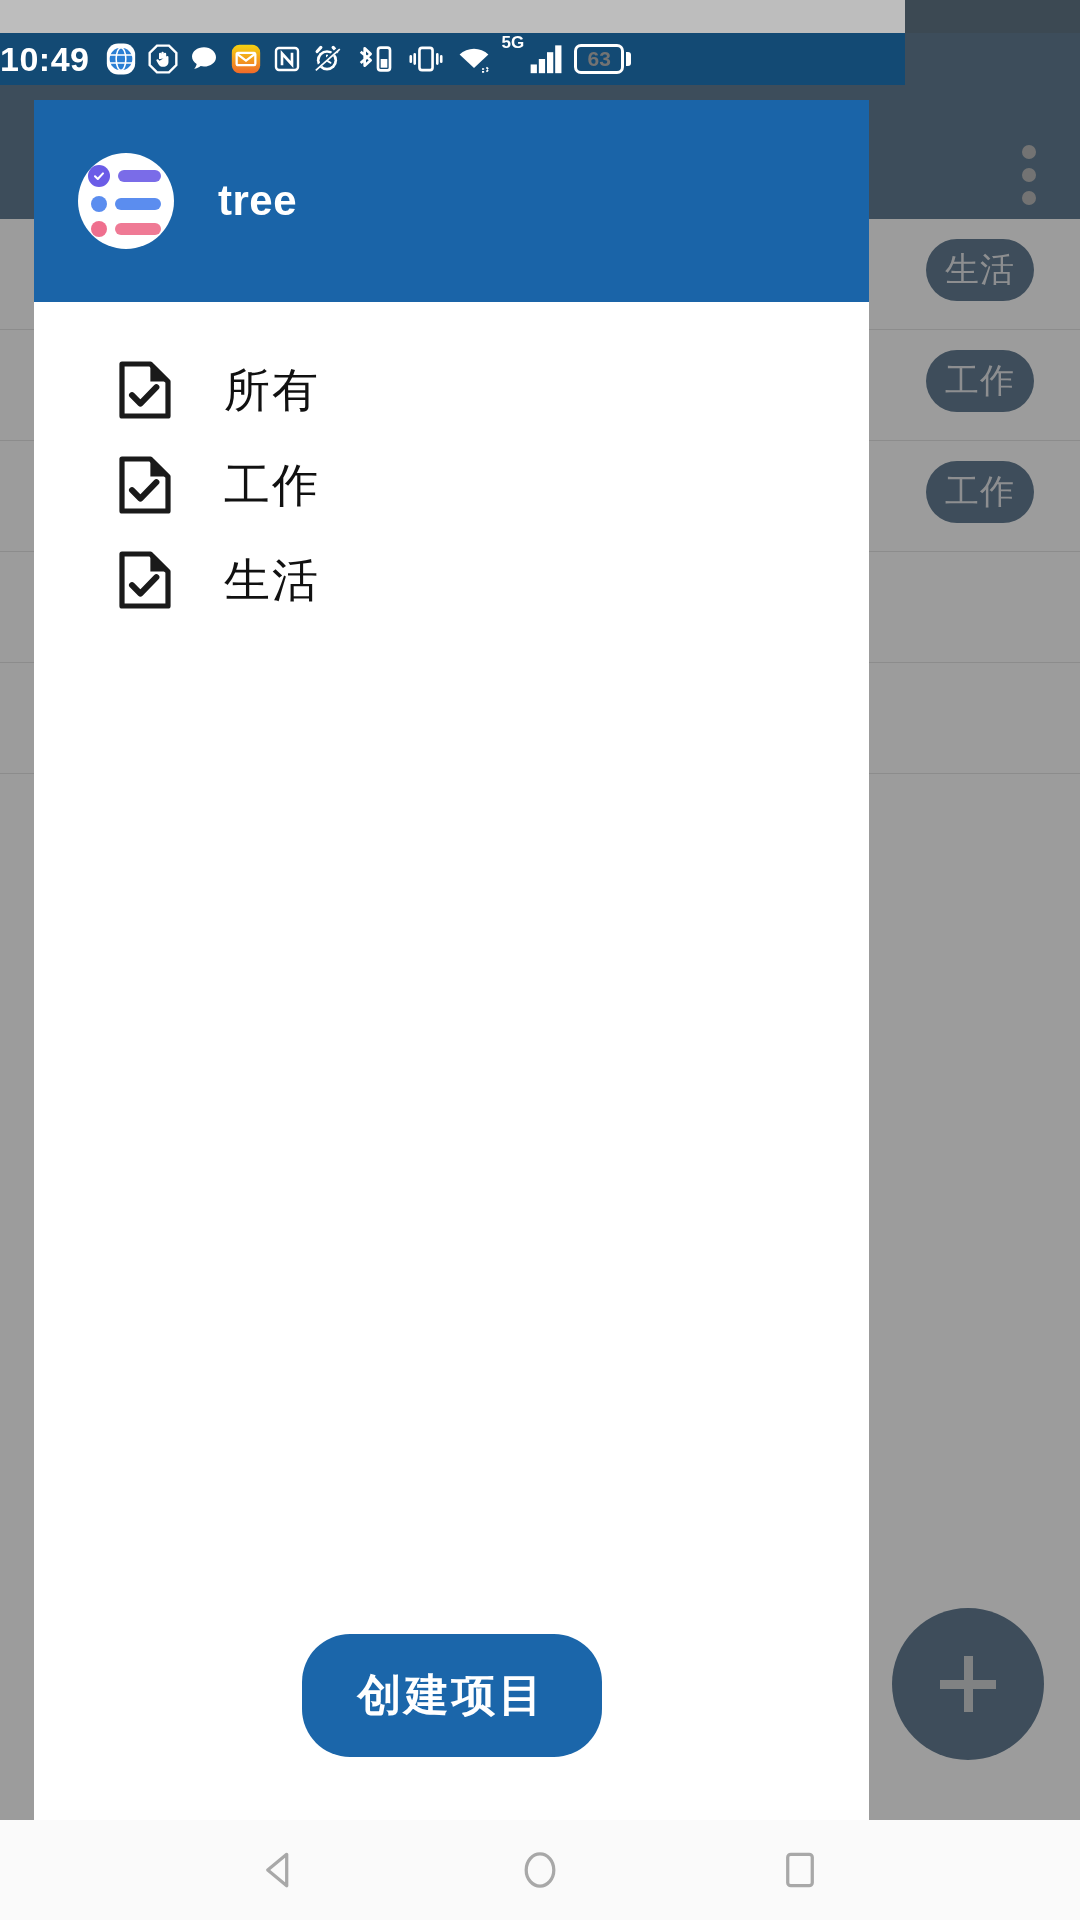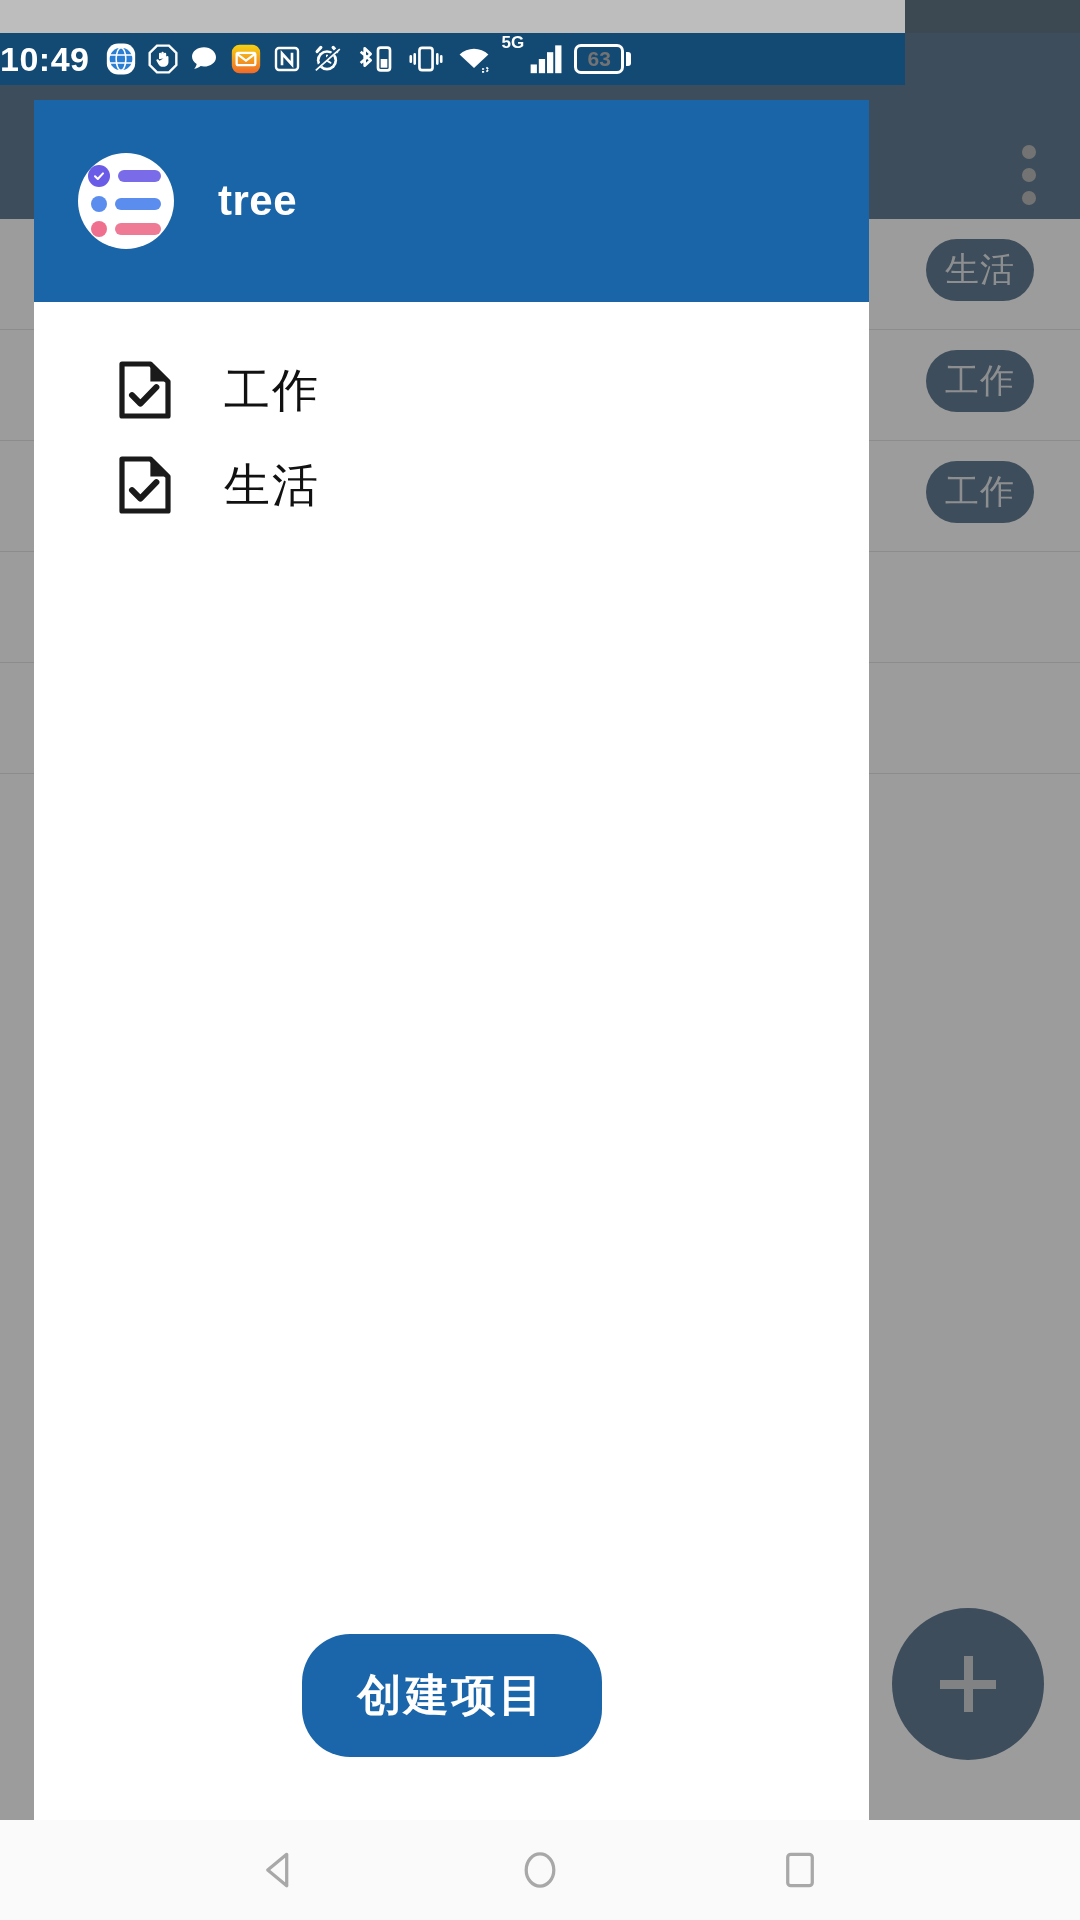--- a/index.html
+++ b/index.html
@@ -321,20 +321,30 @@
       <div class="logo-line">
         <span class="logo-dot" style="background:#ef6f8e"></span>
         <span class="logo-bar" style="background:#ef7a95"></span>
       </div>
     </div>
     <div id="app-title">tree</div>
   </div>
 
   <div id="drawer-items">
 
+    <div class="drawer-item">
+      <span class="doc-icon">
+        <svg width="54" height="60" viewBox="0 0 27 30">
+          <path d="M2 2h14.2L25 10.8V28H2z" fill="none" stroke="#1a1a1a" stroke-width="2.6" stroke-linejoin="round"></path>
+          <path d="M16.2 2v8.8H25" fill="#1a1a1a"></path>
+          <path d="M7 17.6l4.2 4.2 8-8.2" fill="none" stroke="#1a1a1a" stroke-width="3" stroke-linecap="round" stroke-linejoin="round"></path>
+        </svg>
+      </span>
+      <span class="drawer-item-label">所有</span>
+    </div>
 
     <div class="drawer-item">
       <span class="doc-icon">
         <svg width="54" height="60" viewBox="0 0 27 30">
           <path d="M2 2h14.2L25 10.8V28H2z" fill="none" stroke="#1a1a1a" stroke-width="2.6" stroke-linejoin="round"></path>
           <path d="M16.2 2v8.8H25" fill="#1a1a1a"></path>
           <path d="M7 17.6l4.2 4.2 8-8.2" fill="none" stroke="#1a1a1a" stroke-width="3" stroke-linecap="round" stroke-linejoin="round"></path>
         </svg>
       </span>
       <span class="drawer-item-label">工作</span>

